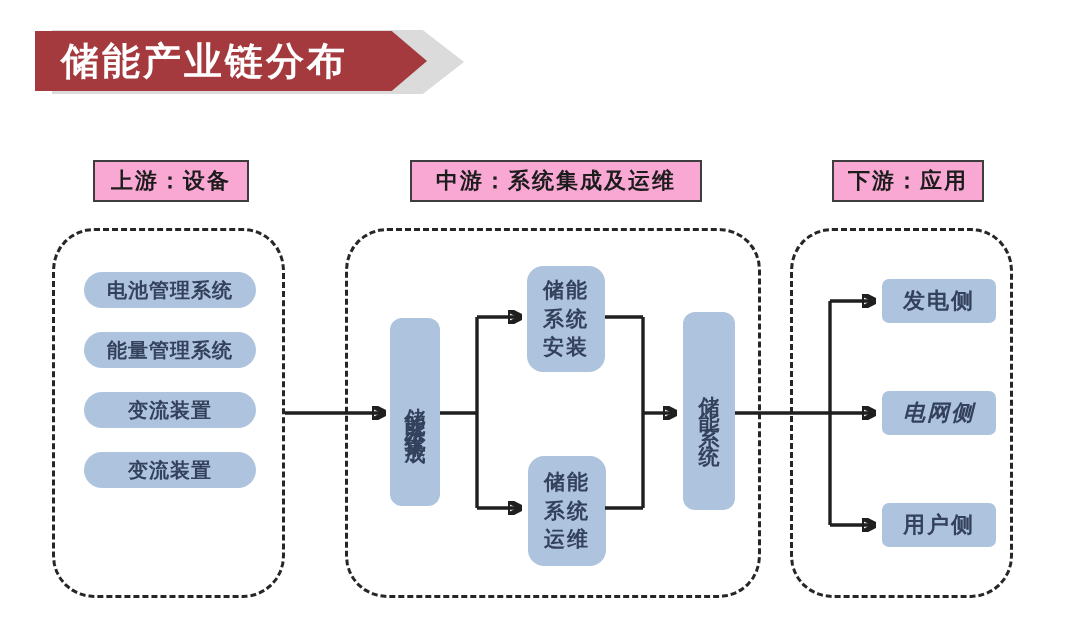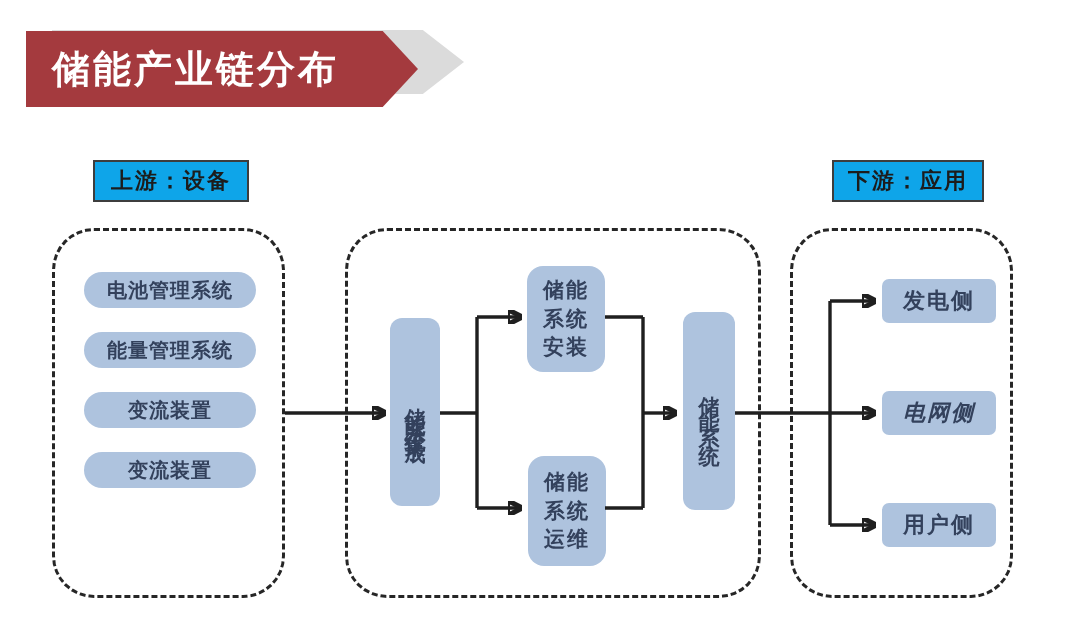--- a/index.html
+++ b/index.html
@@ -12,33 +12,33 @@
   .stage{position:absolute;inset:0;width:1080px;height:640px;}
 
   
   .banner-backdrop{
     position:absolute;left:52px;top:30px;width:412px;height:64px;
     background:var(--banner-backdrop-gray);
     clip-path:polygon(0 0,90% 0,100% 50%,90% 100%,0 100%);
     z-index:1;
   }
   .banner{
-    position:absolute;left:26px;top:31px;width:392px;height:76px;
+    position:absolute;left:35px;top:31px;width:392px;height:60px;
     background:var(--banner-red);
     clip-path:polygon(0 0,91% 0,100% 50%,91% 100%,0 100%);
     display:flex;align-items:center;z-index:2;
   }
   .banner-text{
     color:#ffffff;font-size:38px;font-weight:bold;letter-spacing:3px;
     padding-left:26px;white-space:nowrap;
   }
 
   
   .sec-header{
-    position:absolute;top:160px;height:42px;background:#0ea5e9;
+    position:absolute;top:160px;height:42px;background:#f9a8d4;
     border:2px solid #3d3d3d;box-sizing:border-box;
     display:flex;align-items:center;justify-content:center;
     font-family:"Liberation Serif","DejaVu Serif",serif;
     font-size:22px;font-weight:bold;color:#1c1c1c;letter-spacing:2px;
     white-space:nowrap;z-index:3;
   }
   .hdr-up{left:93px;width:156px;}
   .hdr-mid{left:410px;width:292px;}
   .hdr-down{left:832px;width:152px;}
 
@@ -93,20 +93,21 @@
 <body style="--banner-red: #A43A3E; --banner-backdrop-gray: #DBDBDB; --node-fill: #AEC3DE; --node-text: #33415C; --line-color: #1f1f1f;">
 
 <div class="stage">
 
   <div class="banner-backdrop"></div>
   <div class="banner">
     <span class="banner-text">储能产业链分布</span>
   </div>
 
   <div class="sec-header hdr-up">上游：设备</div>
+  <div class="sec-header hdr-mid">中游：系统集成及运维</div>
   <div class="sec-header hdr-down">下游：应用</div>
 
   <div class="dashed-box cont-up"></div>
   <div class="dashed-box cont-mid"></div>
   <div class="dashed-box cont-down"></div>
 
   <div class="node up-node up-0">电池管理系统</div>
   <div class="node up-node up-1">能量管理系统</div>
   <div class="node up-node up-2">变流装置</div>
   <div class="node up-node up-3">变流装置</div>

